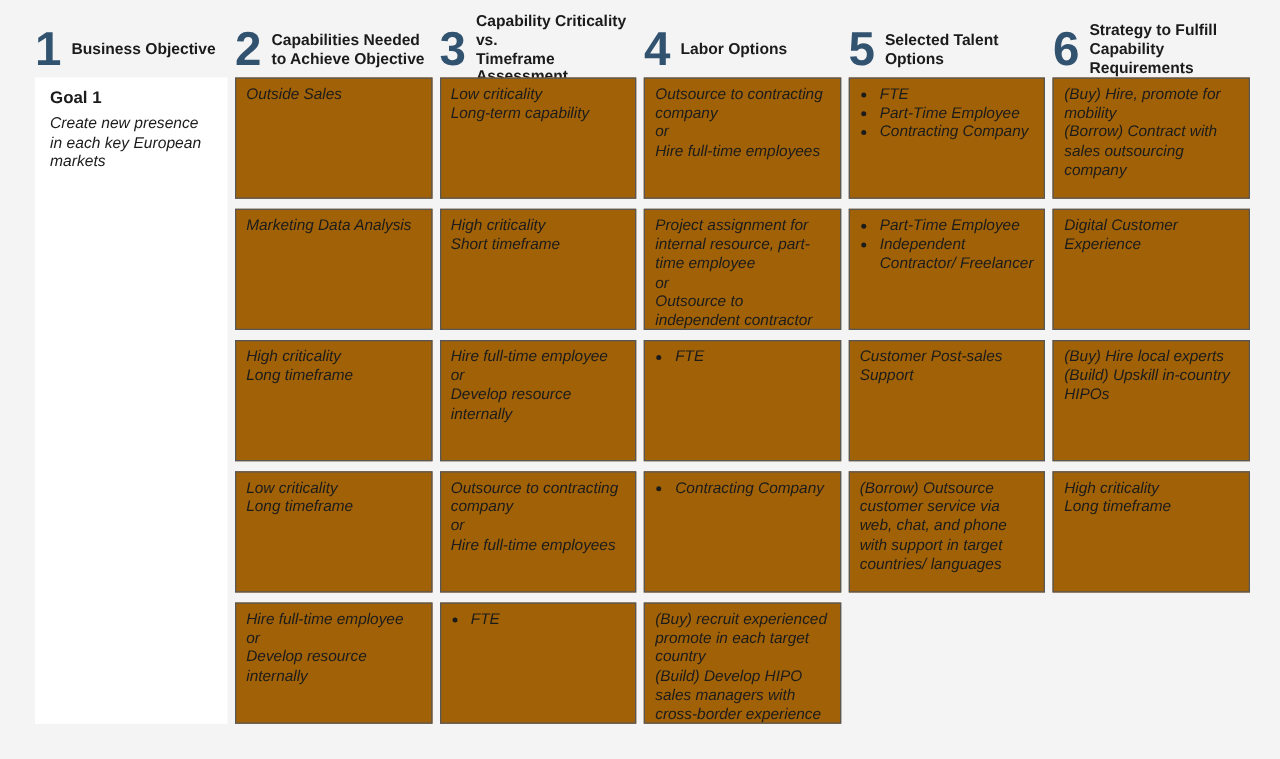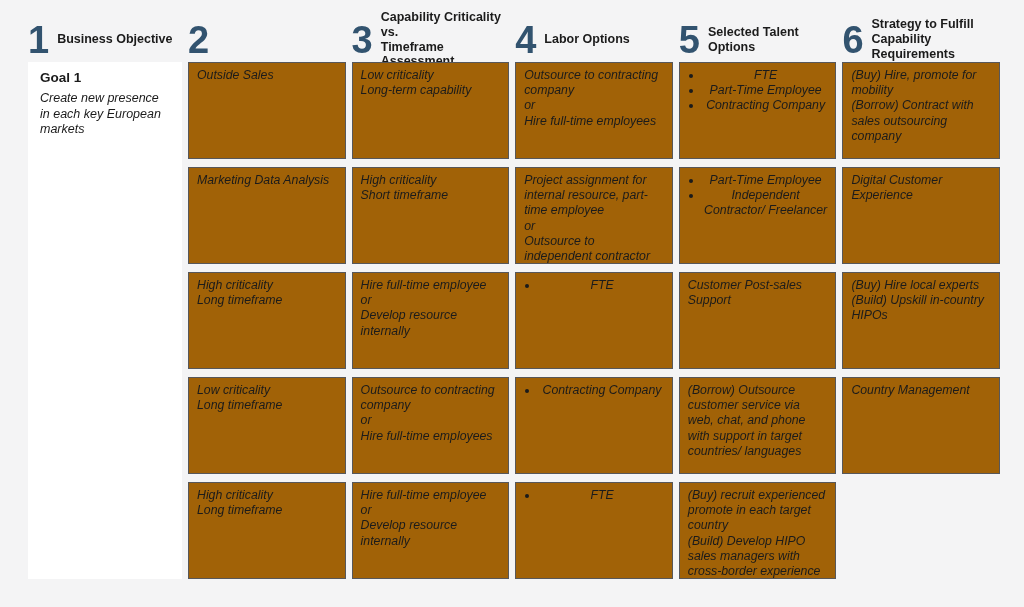--- a/index.html
+++ b/index.html
@@ -64,34 +64,36 @@
     line-height: 1.24;
     white-space: pre-line;
   }
   ul.bullets {
     margin: 0;
     padding-left: 15px;
     font-style: italic;
     font-size: 12.3px;
     line-height: 1.24;
   }
-  ul.bullets li { margin: 0; padding-left: 1px; text-align: center; }
+  ul.bullets li { margin: 0; padding-left: 1px; }
 </style>
 </head>
 <body>
 
 <div class="page">
 
   <header class="header-grid">
     <div class="hcell">
       <span class="hnum">1</span>
       <span class="hlabel">Business Objective</span>
     </div>
     <div class="hcell">
       <span class="hnum">2</span>
+      <span class="hlabel">Capabilities Needed
+to Achieve Objective</span>
     </div>
     <div class="hcell">
       <span class="hnum">3</span>
       <span class="hlabel">Capability Criticality vs.
 Timeframe Assessment</span>
     </div>
     <div class="hcell">
       <span class="hnum">4</span>
       <span class="hlabel">Labor Options</span>
     </div>
@@ -194,23 +196,20 @@
     <div class="cell">
         <ul class="bullets">
           <li>Contracting Company</li>
         </ul>
       </div>
     <div class="cell">
         <div class="txt">(Borrow) Outsource customer service via web, chat, and phone with support in target countries/ languages</div>
       </div>
 
     <div class="cell">
-        <div class="txt">Country Management</div>
-      </div>
-    <div class="cell">
         <div class="txt">High criticality
 Long timeframe</div>
       </div>
     <div class="cell">
         <div class="txt">Hire full-time employee
 or
 Develop resource internally</div>
       </div>
     <div class="cell">
         <ul class="bullets">

